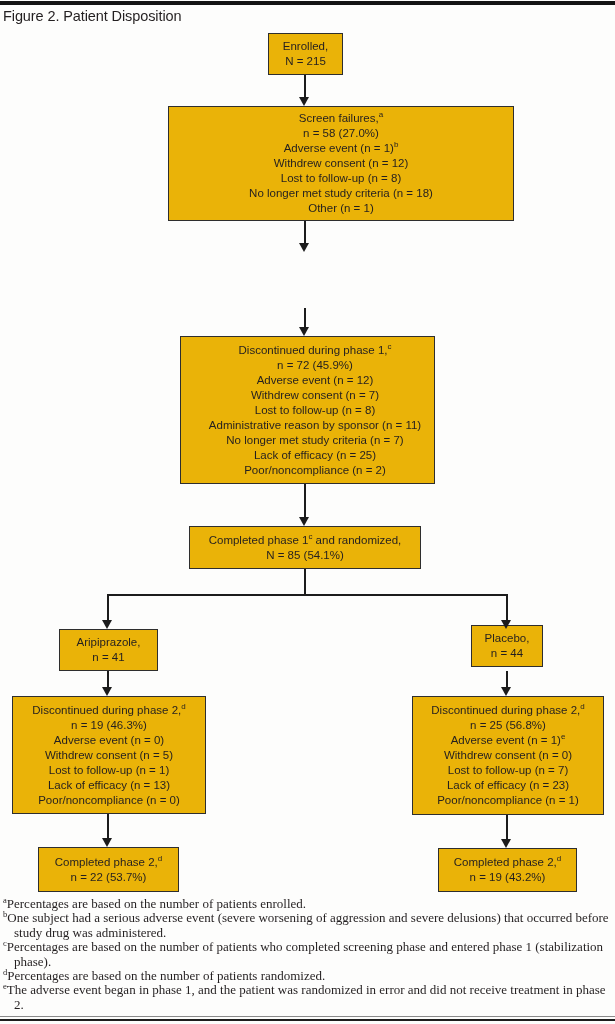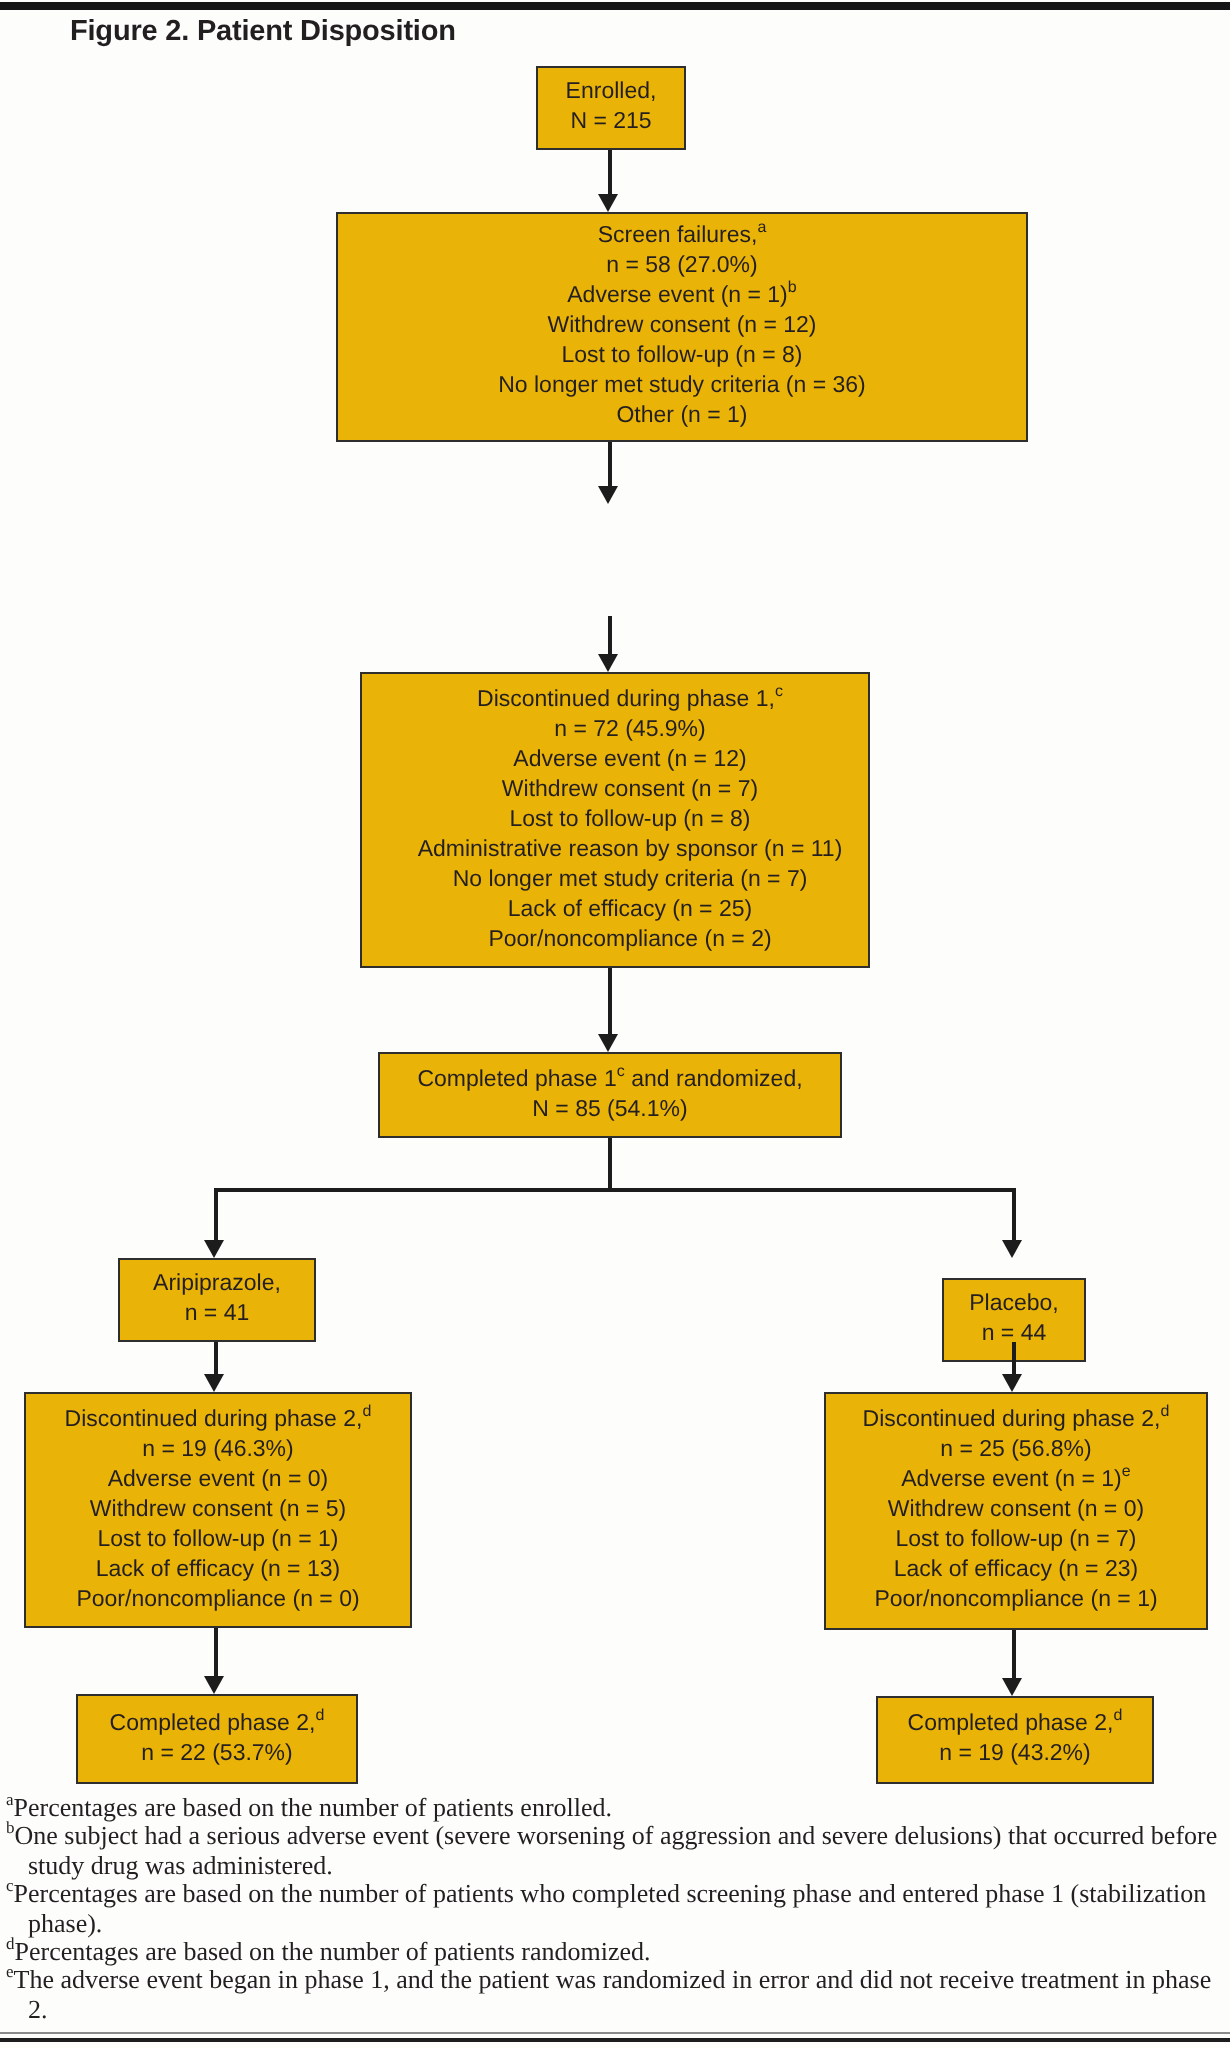--- a/index.html
+++ b/index.html
@@ -5,42 +5,42 @@
   html,body { margin:0; padding:0; background:#ffffff; }
   #page {
     position:relative; width:615px; height:1024px;
     background:#fdfdfc; overflow:hidden;
     font-family:"Liberation Sans","DejaVu Sans",sans-serif;
     color:#231f20;
   }
   .toprule { position:absolute; left:0; top:1px; width:615px; height:4px; background:#141414; }
   .botrule { position:absolute; left:0; top:1016px; width:615px; height:2px;
              border-top:1px solid #8a8a8a; border-bottom:2px solid #1d1d1d; }
-  .title { position:absolute; left:3px; top:8px; font-size:14.5px; font-weight:bold; letter-spacing:-0.1px;margin-left:32px; }
+  .title { position:absolute; left:3px; top:8px; font-size:14.5px; font-weight:normal; letter-spacing:-0.1px; }
   .box {
     position:absolute; box-sizing:border-box;
     border:1.5px solid #2e2e2e; background:#eab308;
     display:flex; flex-direction:column; justify-content:center; align-items:center;
     text-align:center; font-size:11.5px; line-height:15px;
   }
   .box .bline { white-space:nowrap; }
   .box sup { font-size:8px; line-height:0; vertical-align:super; }
   .vl { position:absolute; width:2px; background:#1c1c1c; }
   .hl { position:absolute; height:2px; background:#1c1c1c; }
   .ah { position:absolute; width:0; height:0;
         border-left:5.5px solid transparent; border-right:5.5px solid transparent;
         border-top:9px solid #1c1c1c; }
   
   .b-enrolled {left:268px; top:33px;  width:75px;  height:42px;}
   .b-screen   {left:124px; top:106px; width:346px; height:115px;margin-left:44px;}
   .b-entry    {left:155px; top:252px; width:305px; height:56px;}
   .b-disc1    {left:180px; top:336px; width:255px; height:148px;padding-left:15px;}
   .b-rand     {left:189px; top:526px; width:232px; height:43px;}
   .b-ari      {left:59px;  top:629px; width:99px;  height:42px;}
-  .b-pbo      {left:471px; top:639px; width:72px;  height:42px;}
+  .b-pbo      {left:471px; top:625px; width:72px;  height:42px;}
   .b-aridisc  {left:12px;  top:696px; width:194px; height:118px;}
   .b-pbodisc  {left:412px; top:696px; width:192px; height:119px;}
   .b-aricomp  {left:38px;  top:847px; width:141px; height:45px;}
   .b-pbocomp  {left:438px; top:848px; width:139px; height:44px;}
   .footnotes {
     position:absolute; left:3px; top:897px; width:606px;
     font-family:"Liberation Serif","DejaVu Serif",serif;
     font-size:13px; line-height:14.4px;
   }
   .footnote { padding-left:11px; text-indent:-11px; }
@@ -57,21 +57,21 @@
   <div class="box b-enrolled">
       <div class="bline"><span>Enrolled,</span></div>
       <div class="bline"><span>N = 215</span></div>
     </div>
   <div class="box b-screen">
       <div class="bline"><span>Screen failures,</span><sup>a</sup></div>
       <div class="bline"><span>n = 58 (27.0%)</span></div>
       <div class="bline"><span>Adverse event (n = 1)</span><sup>b</sup></div>
       <div class="bline"><span>Withdrew consent (n = 12)</span></div>
       <div class="bline"><span>Lost to follow-up (n = 8)</span></div>
-      <div class="bline"><span>No longer met study criteria (n = 36)</span></div>
+      <div class="bline"><span>No longer met study criteria (n = 18)</span></div>
       <div class="bline"><span>Other (n = 1)</span></div>
     </div>
   <div class="box b-disc1">
       <div class="bline"><span>Discontinued during phase 1,</span><sup>c</sup></div>
       <div class="bline"><span>n = 72 (45.9%)</span></div>
       <div class="bline"><span>Adverse event (n = 12)</span></div>
       <div class="bline"><span>Withdrew consent (n = 7)</span></div>
       <div class="bline"><span>Lost to follow-up (n = 8)</span></div>
       <div class="bline"><span>Administrative reason by sponsor (n = 11)</span></div>
       <div class="bline"><span>No longer met study criteria (n = 7)</span></div>

